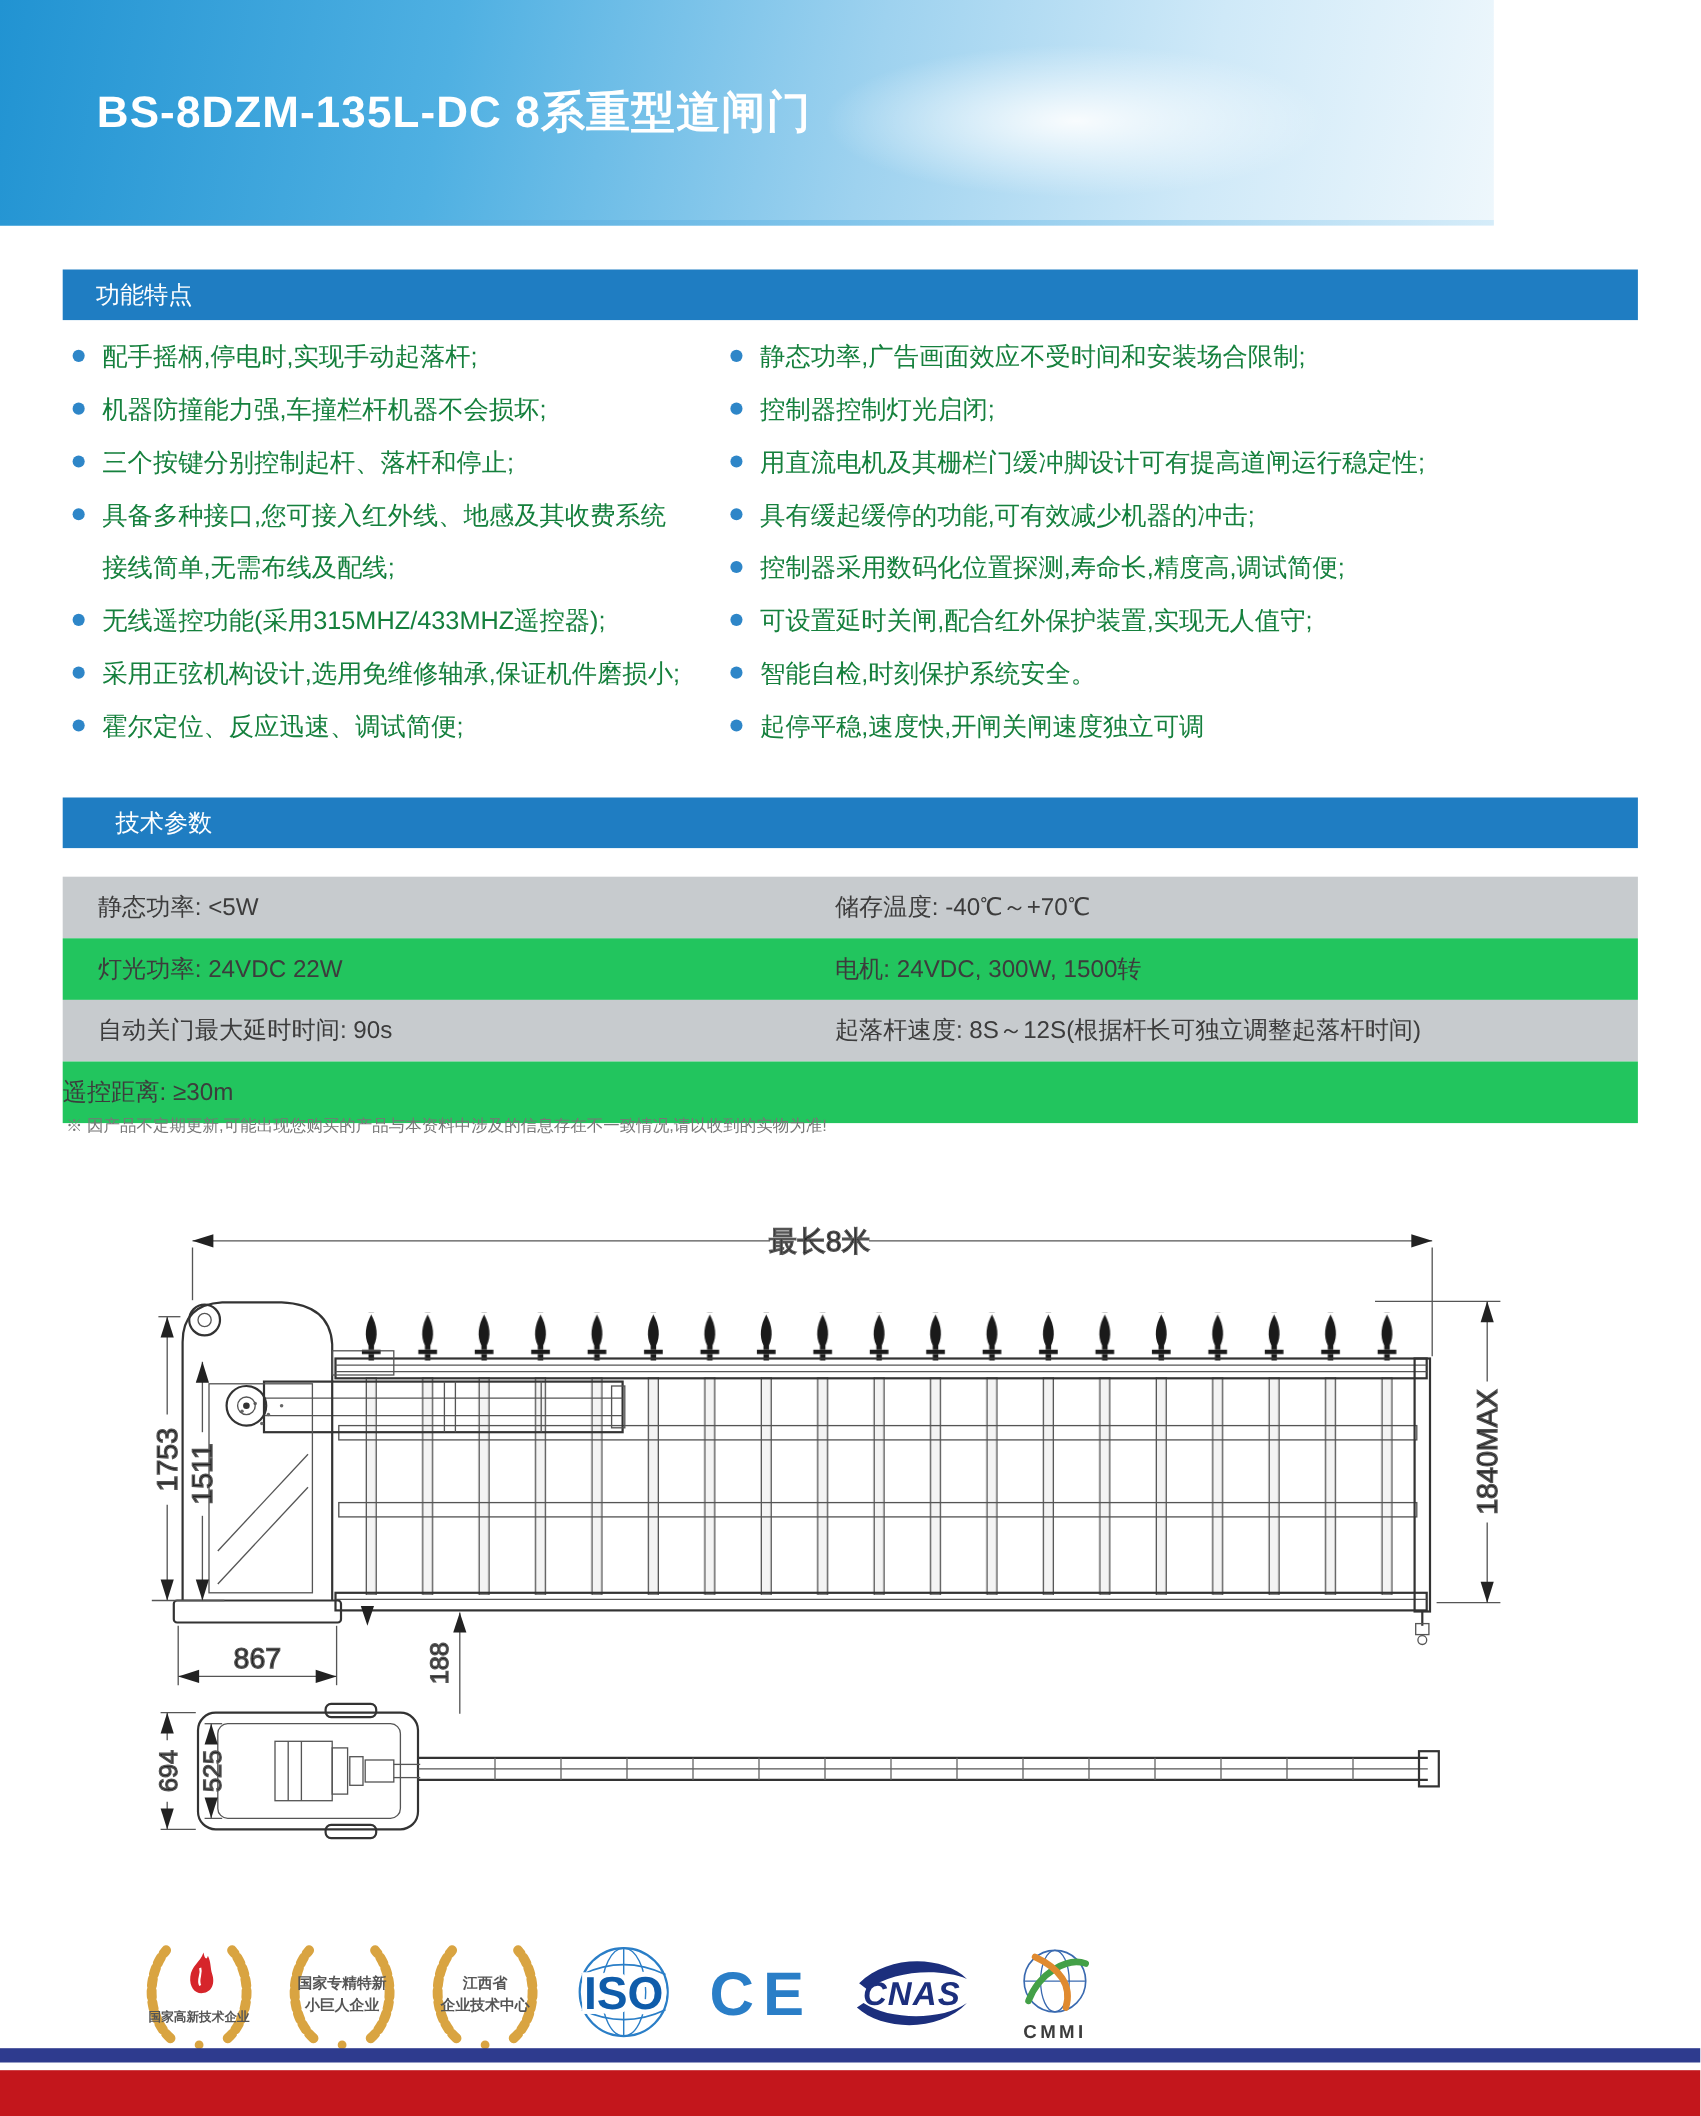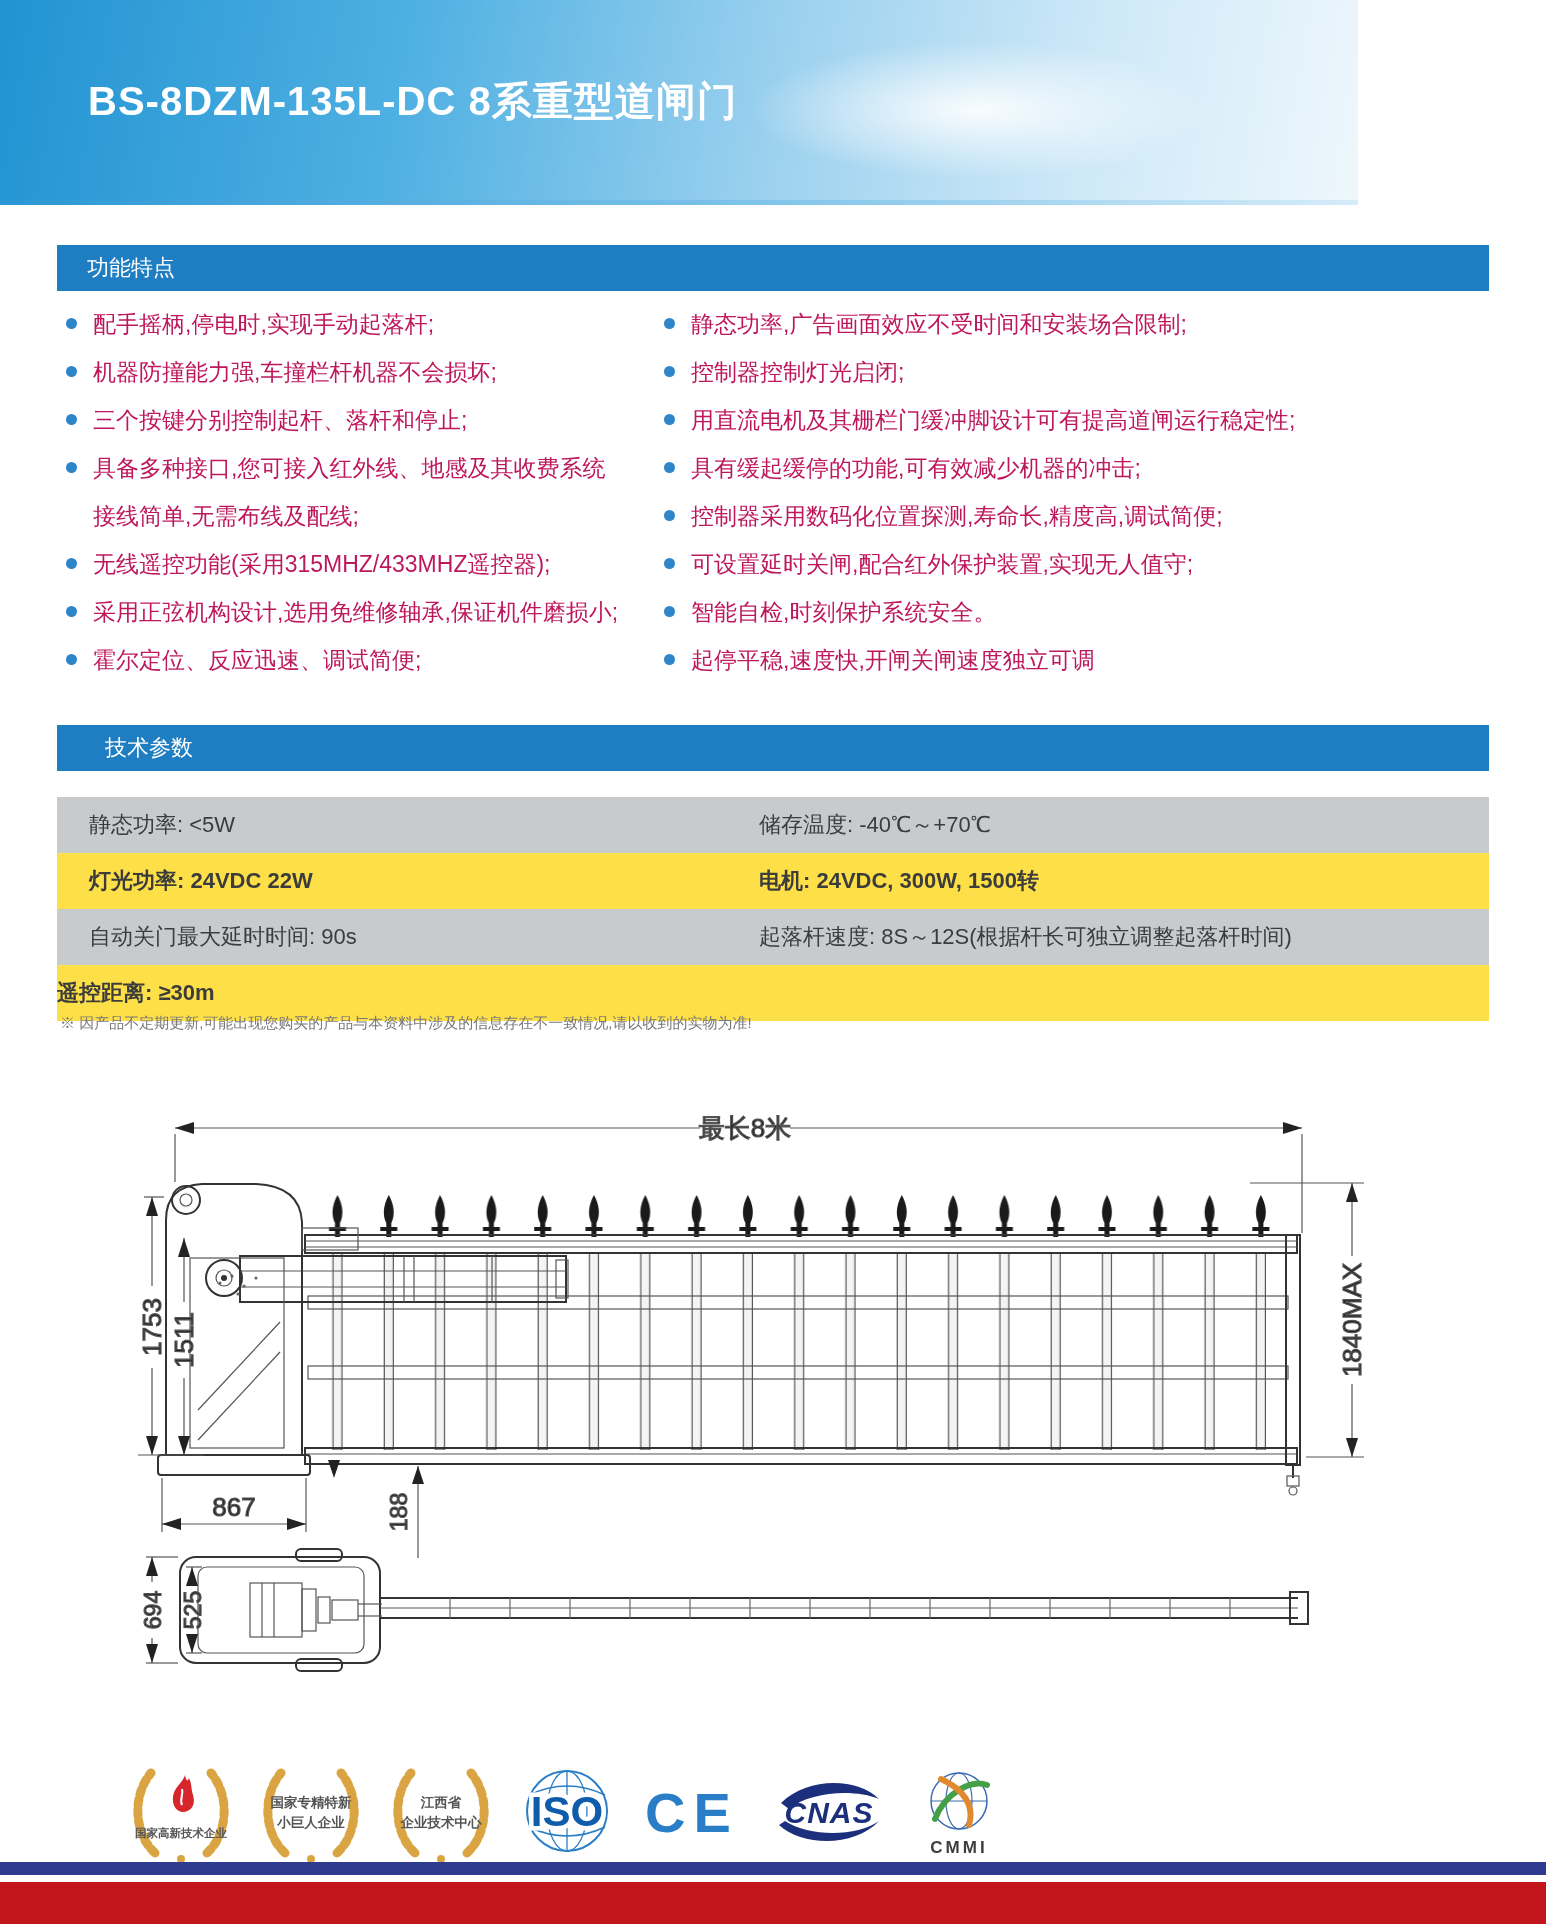--- a/index.html
+++ b/index.html
@@ -14,27 +14,27 @@
        background:linear-gradient(90deg,#2a97d4,#7ec3ea 55%,#d5ecf9);}
   .title{position:absolute;left:88px;top:74px;font-size:40px;font-weight:bold;color:#fff;letter-spacing:1px;}
   
   .bar{position:absolute;left:57px;width:1432px;height:46px;background:#1f7dc2;color:#fff;
        font-size:22px;line-height:46px;padding-left:30px;box-sizing:border-box;}
   #features-bar{top:245px;} #specs-bar{top:725px;padding-left:48px;}
   
   .fcol{position:absolute;list-style:none;margin:0;padding:0;}
   #feat-left{left:66px;top:310px;width:592px;}
   #feat-right{left:664px;top:310px;width:840px;}
-  .feat{display:flex;align-items:flex-start;font-size:23px;line-height:28px;margin-bottom:20px;color:#be185d;}
+  .feat{display:flex;align-items:flex-start;font-size:23px;line-height:28px;margin-bottom:20px;color:#15803d;}
   .dot{flex:none;width:11px;height:11px;border-radius:50%;background:#2e86c8;margin:8px 16px 0 0;}
   .feat.cont .dot{visibility:hidden;}
   
   .spec-table{position:absolute;top:797px;left:57px;width:1432px;}
   .spec-row{display:flex;height:56px;align-items:center;font-size:22px;color:#3c3c3c;}
-  .spec-row.dark{background:#c7cbce;} .spec-row.light{background:#fde047;font-weight:bold;}
+  .spec-row.dark{background:#c7cbce;} .spec-row.light{background:#22c55e;}
   .cell-l{width:702px;padding-left:32px;box-sizing:border-box;}
   .cell-r{flex:1;}
   
   .disc{position:absolute;top:1014px;left:60px;font-size:15px;color:#777;}
   
   .diagram{position:absolute;top:1080px;left:0;}
   .thin{stroke:#555;stroke-width:1.2;fill:none;}
   .med{stroke:#333;stroke-width:2;fill:none;}
   .dim{stroke:#555;stroke-width:1.2;fill:none;}
   .arrow{fill:#222;stroke:none;}

